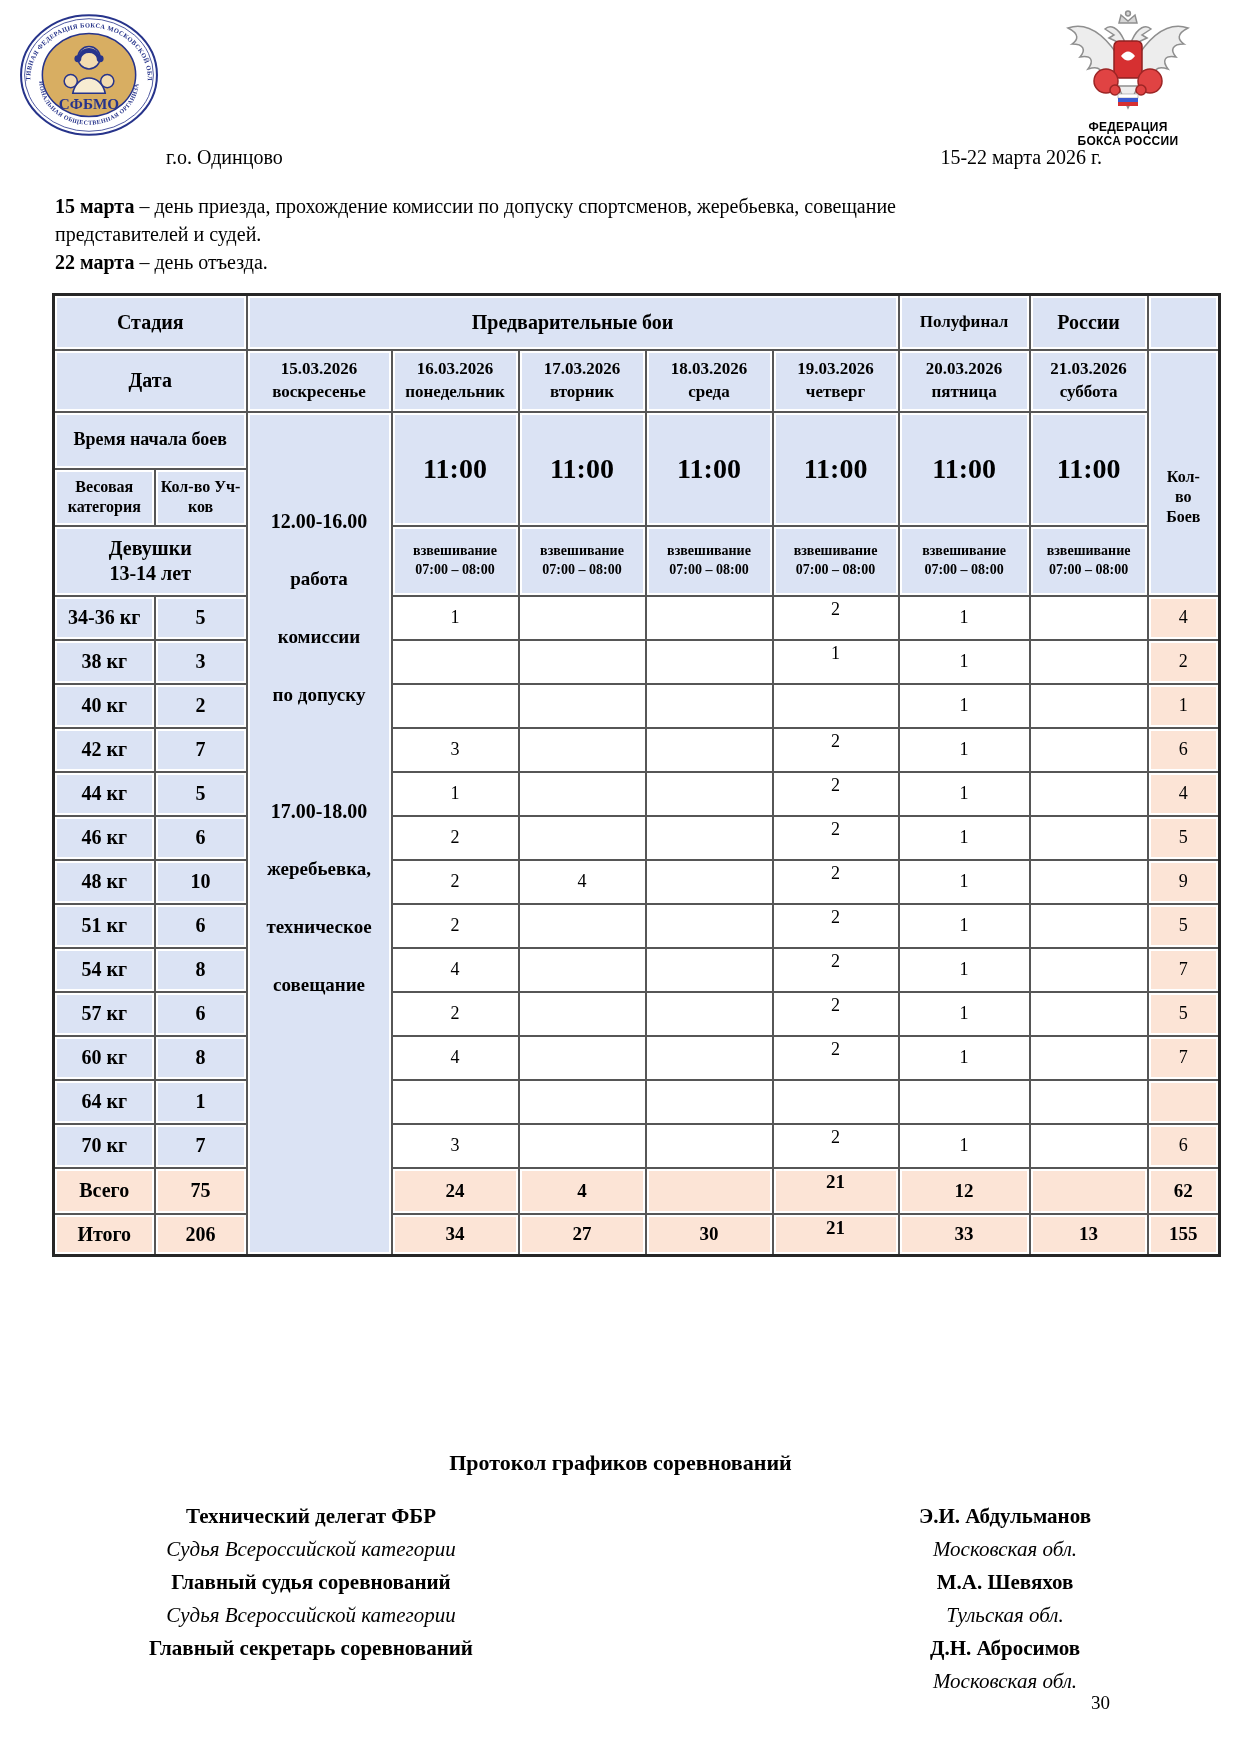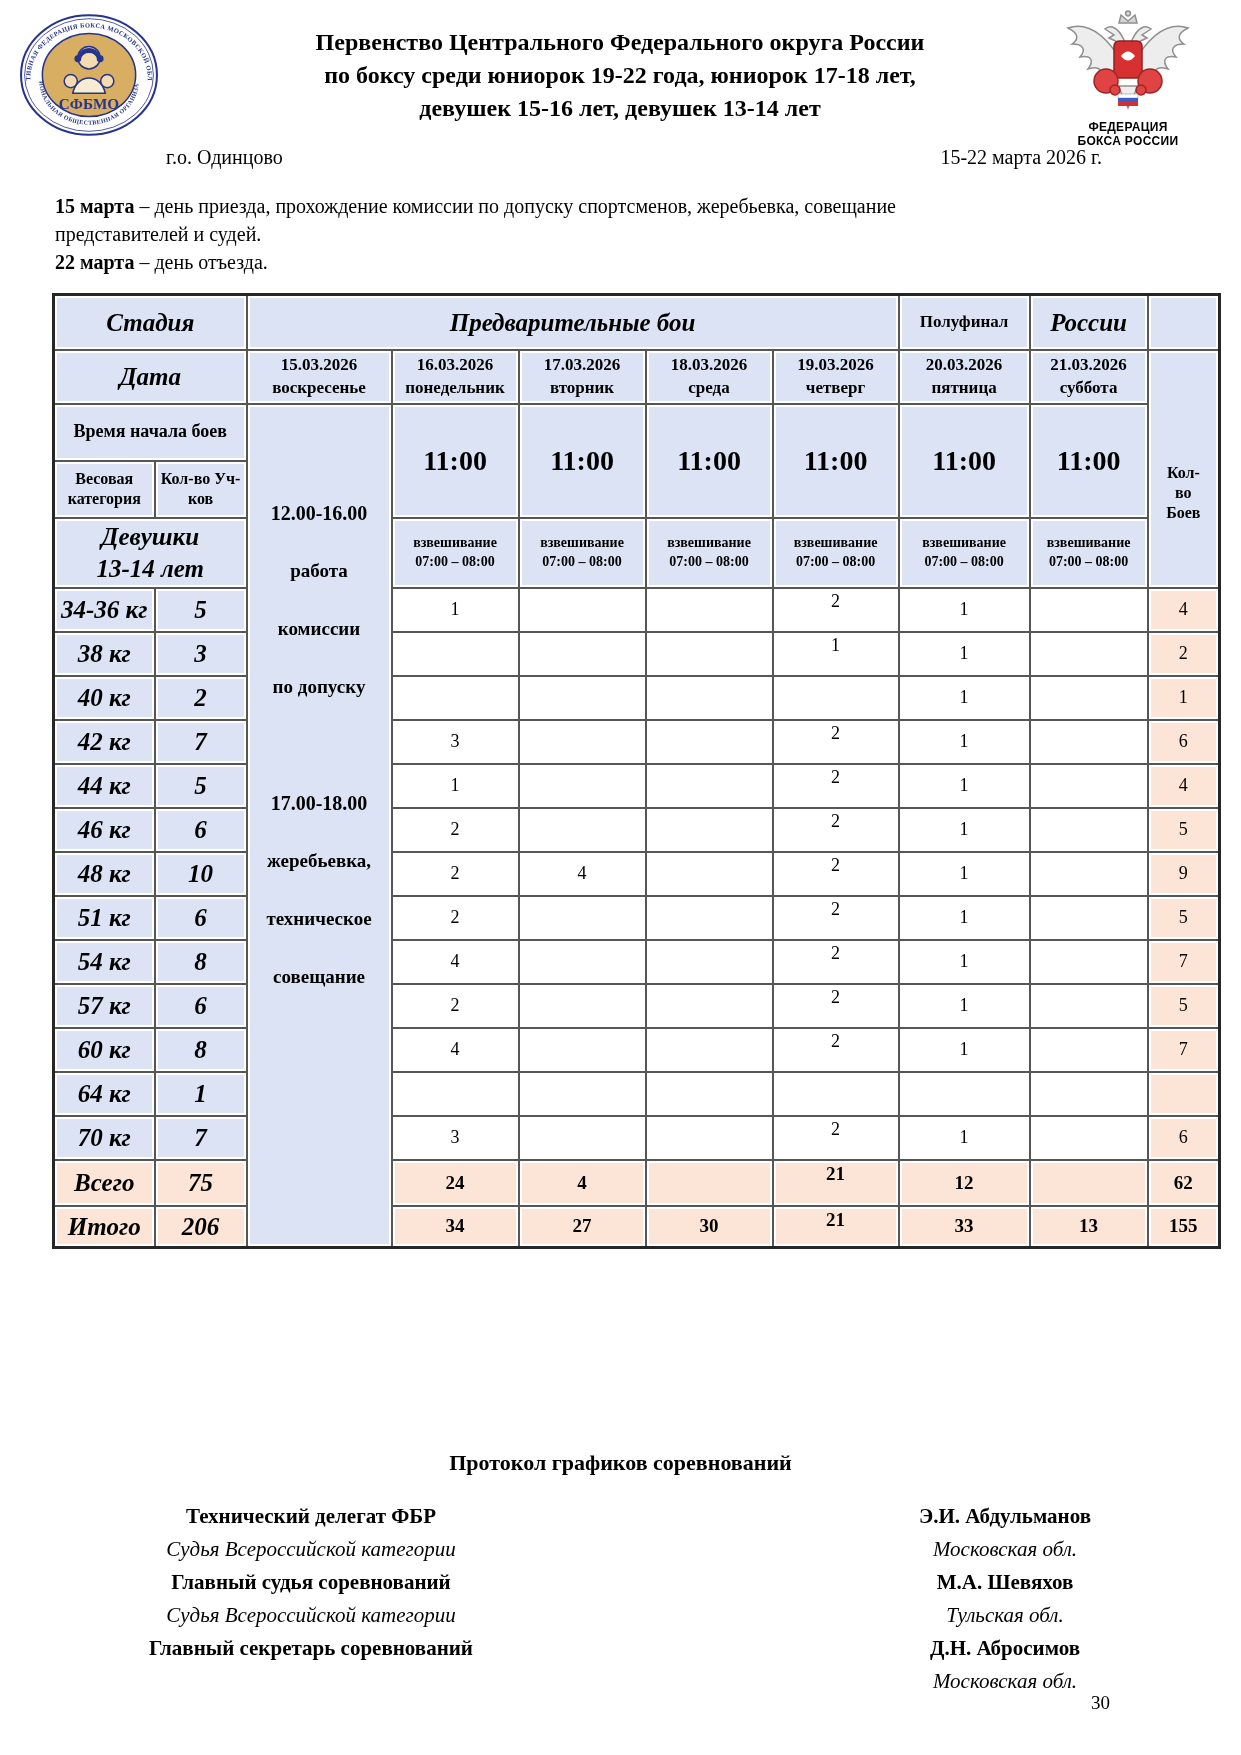--- a/index.html
+++ b/index.html
@@ -30,23 +30,23 @@
   .sched .v{background:#ffffff;font-size:18px;}
   .sched .p{background:#fce4d6;}
   .sched .bld{font-weight:bold;}
   .sched .vtop{vertical-align:top;padding-top:2px;}
   .sched .padT{padding-top:48px;}
   .t14{font-size:14px;line-height:1.3;}
   .t16{font-size:16px;line-height:1.25;}
   .t17{font-size:17px;line-height:1.35;}
   .t18{font-size:18px;line-height:1.2;}
   .t19{font-size:19px;}
-  .t20{font-size:25px;line-height:1.25;font-style:italic;}
+  .t20{font-size:20px;line-height:1.25;}
   .t28{font-size:28px;}
-  tr.r1{height:55px;} tr.r2{height:54px;} tr.r3{height:57px;} tr.r4{height:57px;}
+  tr.r1{height:55px;} tr.r2{height:62px;} tr.r3{height:57px;} tr.r4{height:57px;}
   tr.r5{height:70px;} tr.rw{height:44px;} tr.rt{height:46px;} tr.rg{height:42px;}
   .day1wrap{display:flex;flex-direction:column;justify-content:center;align-items:center;
             height:100%;padding-bottom:160px;box-sizing:border-box;font-size:19px;line-height:24px;gap:34px;}
   .day1wrap .tm{font-weight:bold;font-size:20px;}
   .day1wrap .gap{height:24px;}
   .grpnarrow{display:inline-block;max-width:112px;}
 
   
   .protocol-title{position:absolute;left:0;top:1450px;width:1241px;text-align:center;
                   font-weight:bold;font-size:22px;}
@@ -81,25 +81,20 @@
         <circle cx="59" cy="46" r="3.4" fill="#27348b"></circle>
         <circle cx="81" cy="46" r="3.4" fill="#27348b"></circle>
         <path d="M 54 80 C 58 60 82 60 86 80 Z" fill="#f7ecd2" stroke="#27348b" stroke-width="1.5"></path>
         <circle cx="52" cy="68" r="6.5" fill="#f3dcb0" stroke="#27348b" stroke-width="1.5"></circle>
         <circle cx="88" cy="68" r="6.5" fill="#f3dcb0" stroke="#27348b" stroke-width="1.5"></circle>
       </g>
       <text x="70" y="96" font-size="15" font-weight="bold" fill="#27348b" text-anchor="middle">СФБМО</text>
     </svg>
   </div>
 
-  <div class="doc-title">
-    <div>Первенство Центрального Федерального округа России</div>
-    <div>по боксу среди юниорок 19-22 года, юниорок 17-18 лет,</div>
-    <div>девушек 15-16 лет, девушек 13-14 лет</div>
-  </div>
 
   <div class="logo-right">
     <svg viewBox="0 0 140 104" width="140" height="104">
       <g fill="#ededed" stroke="#8f8f8f" stroke-width="1.5">
         <path d="M64 52 C46 22 28 12 10 18 C22 24 20 30 14 34 C26 34 28 40 22 47 C34 45 36 51 30 59 C42 55 46 61 40 69 C52 63 58 67 55 75 Z"></path>
         <path d="M76 52 C94 22 112 12 130 18 C118 24 120 30 126 34 C114 34 112 40 118 47 C106 45 104 51 110 59 C98 55 94 61 100 69 C88 63 82 67 85 75 Z"></path>
         <path d="M66 30 C60 17 52 14 47 19 L56 25 L51 28 C58 31 63 34 66 37 Z"></path>
         <path d="M74 30 C80 17 88 14 93 19 L84 25 L89 28 C82 31 77 34 74 37 Z"></path>
         <path d="M61 13 L63 5 L70 11 L77 5 L79 13 Z" fill="#d6d6d6"></path>
         <circle cx="70" cy="3.5" r="2.4" fill="#d6d6d6"></circle>

